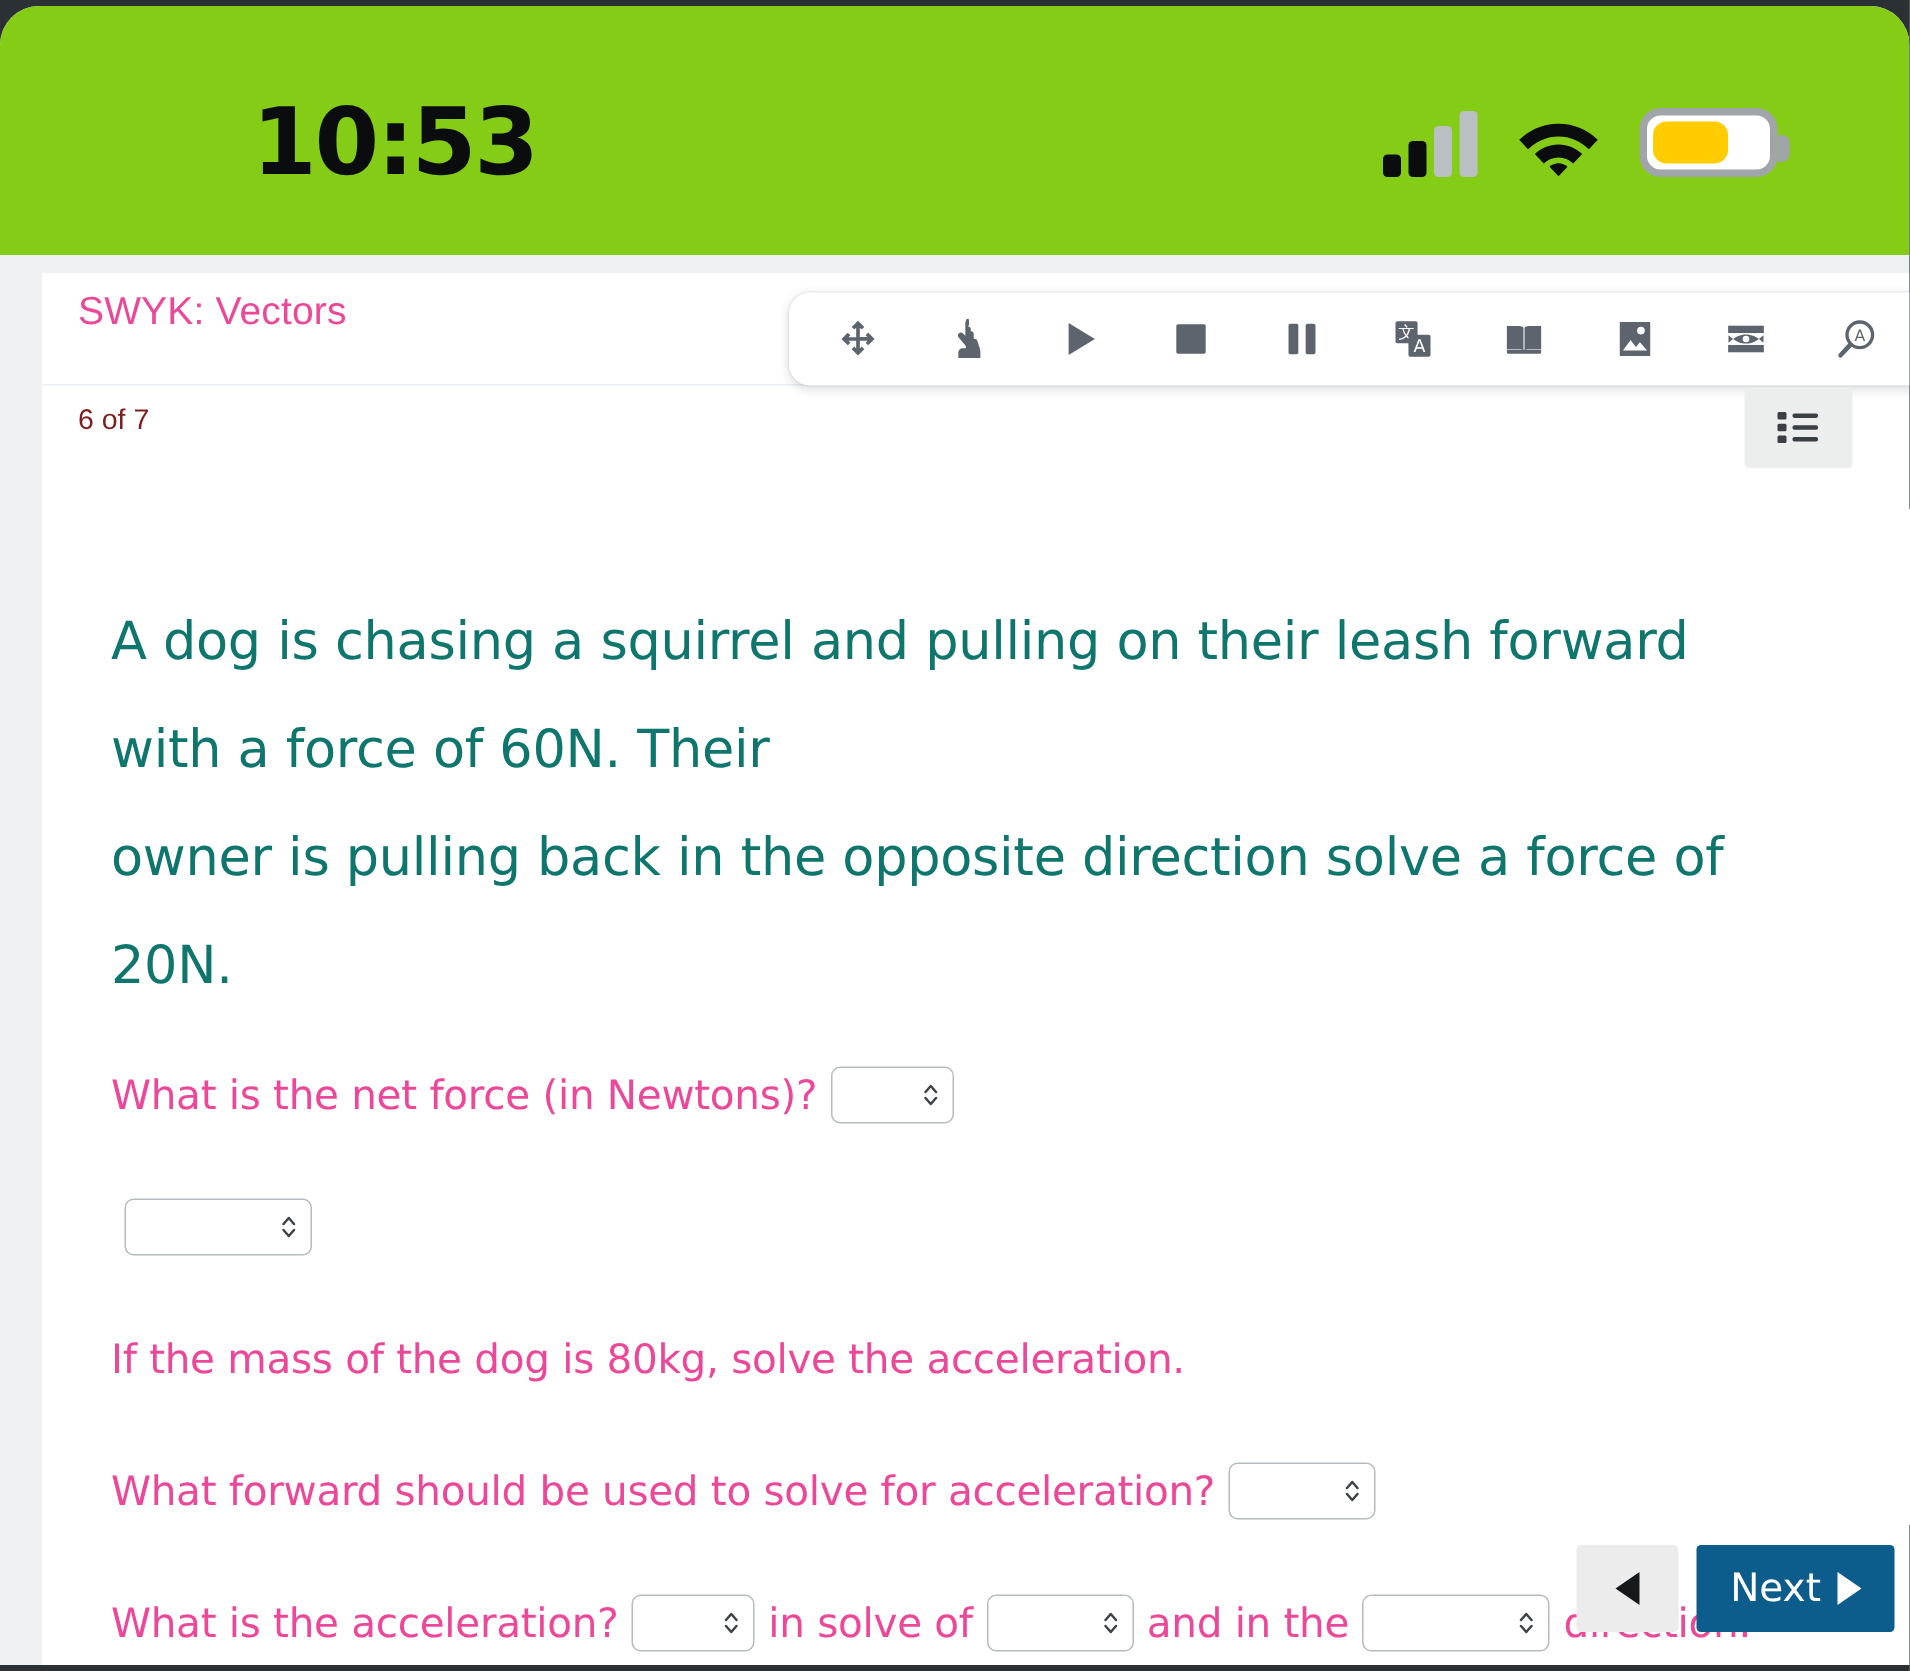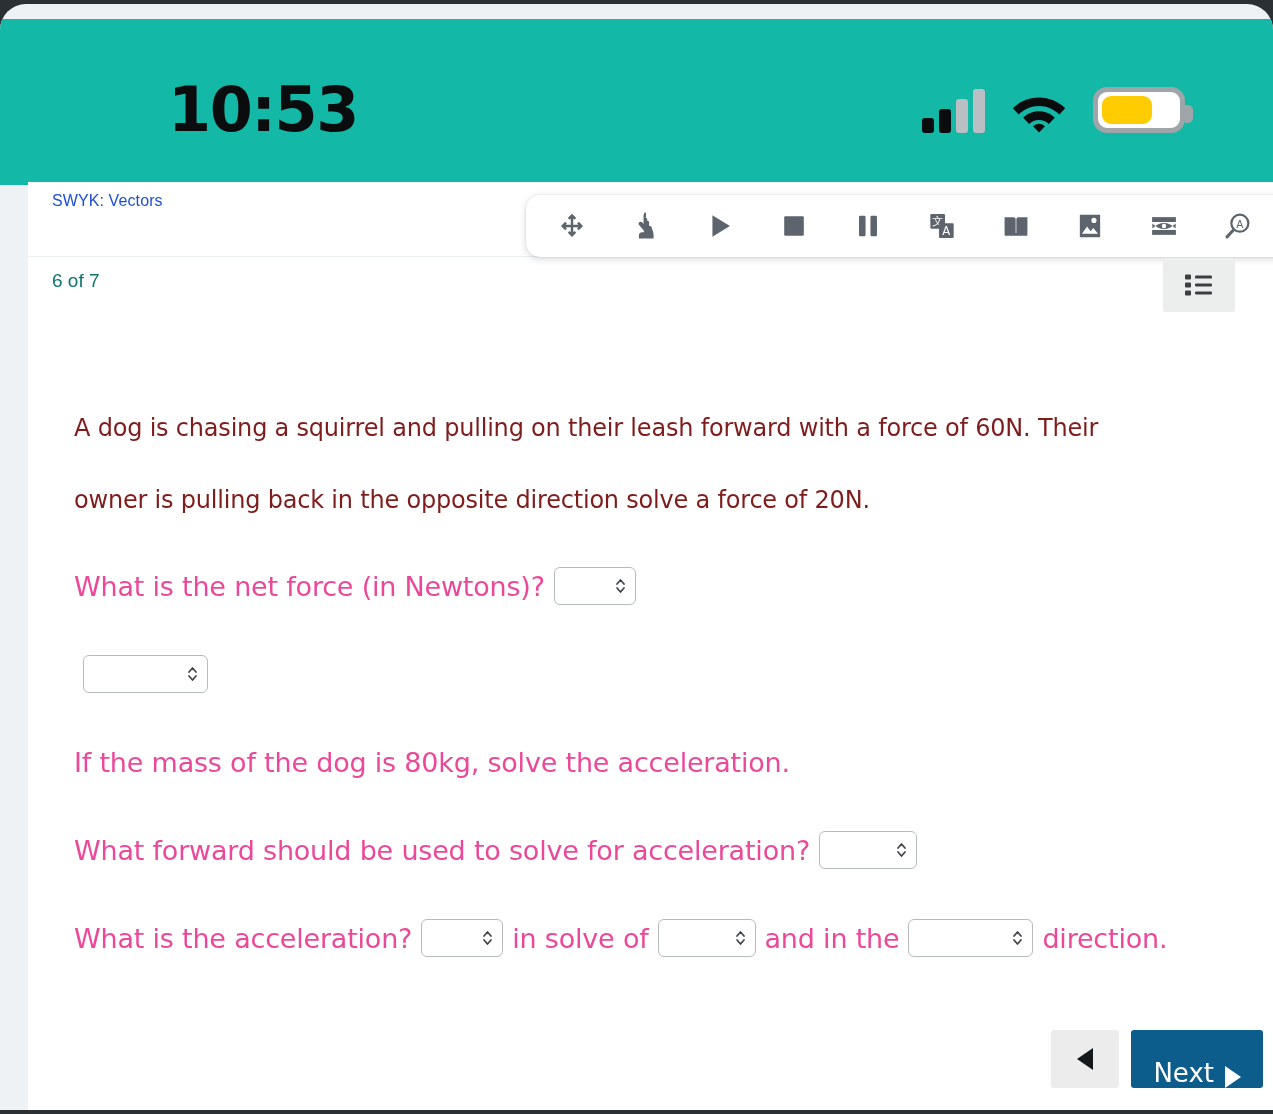--- a/index.html
+++ b/index.html
@@ -26,24 +26,24 @@
     top: 4px;
     width: 1273px;
     height: 1106px;
     background: #eef2f4;
     border-radius: 26px 26px 0 0;
     overflow: hidden;
   }
 
   .status-bar {
     position: absolute;
-    left: 0; top: 15px;
+    left: 0; top: 0;
     width: 1273px;
     height: 166px;
-    background: #14b8a6;
+    background: #84cc16;
   }
 
   .status-time {
     position: absolute;
     left: 168px;
     top: 54px;
     font-size: 62px;
     font-weight: 700;
     letter-spacing: -1.5px;
     color: #0b0c0d;
@@ -103,40 +103,40 @@
     top: 178px;
     width: 1245px;
     height: 928px;
     background: #ffffff;
   }
 
   .doc-title {
     position: absolute;
     left: 24px;
     top: 10px;
-    font-size: 16px;
-    color: #1d4ed8;
+    font-size: 26px;
+    color: #ec4899;
     letter-spacing: 0.1px;
   }
 
   .hairline {
     position: absolute;
     left: 0;
     top: 74px;
     width: 1245px;
     height: 1px;
     background: #eceff1;
   }
 
   .page-count {
     position: absolute;
     left: 24px;
     top: 88px;
     font-size: 19px;
-    color: #0f766e;
+    color: #7f1d1d;
   }
 
   
   .toolbar {
     position: absolute;
     left: 498px;
     top: 13px;
     width: 790px;
     height: 62px;
     background: #ffffff;
@@ -180,23 +180,23 @@
 
   
   .body-area {
     position: absolute;
     left: 46px;
     top: 210px;
     width: 1120px;
   }
 
   .para {
-    font-size: 24px;
+    font-size: 35px;
     line-height: 72px;
-    color: #7f1d1d;
+    color: #0f766e;
     font-family: "DejaVu Sans", sans-serif;
     letter-spacing: -0.2px;
   }
 
   .qrow {
     display: flex;
     align-items: center;
     flex-wrap: wrap;
     font-size: 27px;
     color: #ec4899;
@@ -265,21 +265,21 @@
 
   .btn-next {
     height: 58px;
     padding: 0 22px;
     background: #0c5c8c;
     border: none;
     border-radius: 3px;
     color: #ffffff;
     font-size: 26px;
     display: flex;
-    align-items: flex-end;
+    align-items: center;
     gap: 11px;
     cursor: pointer;
     font-family: "DejaVu Sans", sans-serif;
   }
 
   .tri-left {
     width: 0; height: 0;
     border-top: 11px solid transparent;
     border-bottom: 11px solid transparent;
     border-right: 16px solid #15191c;

